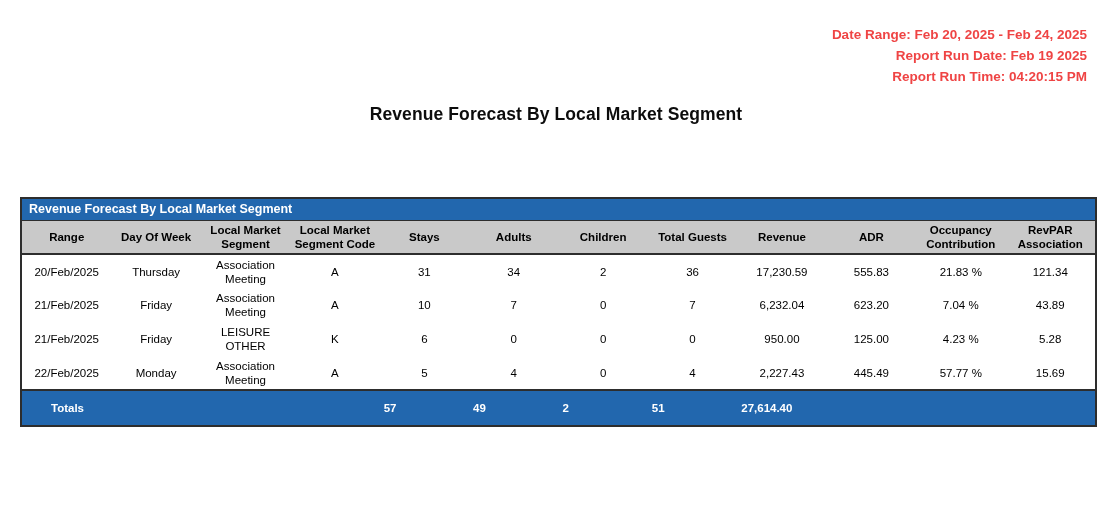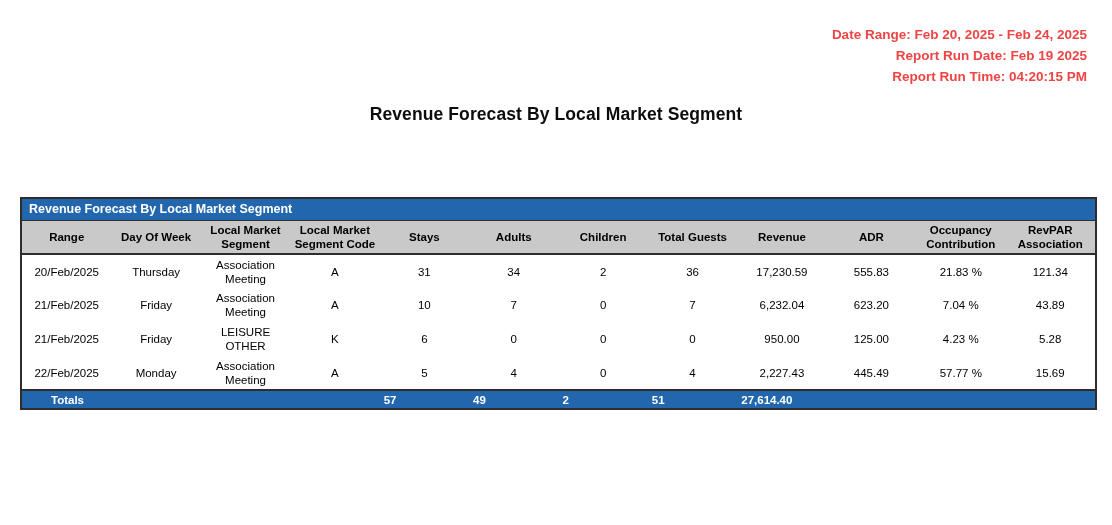--- a/index.html
+++ b/index.html
@@ -80,21 +80,21 @@
     height: 34px;
     line-height: 14px;
     padding: 1px 4px;
     background: #ffffff;
   }
   table.report tr.totals-row td {
     background: #2267AE;
     color: #ffffff;
     font-weight: bold;
     font-size: 11.5px;
-    height: 18px;
+    height: 35px;
     border-top: 2px solid #2d2d2d;
     padding: 1px 4px;
   }
   table.report tr.totals-row td:first-child {
     text-align: left;
     padding-left: 29px;
   }
 </style>
 </head>
 <body>

